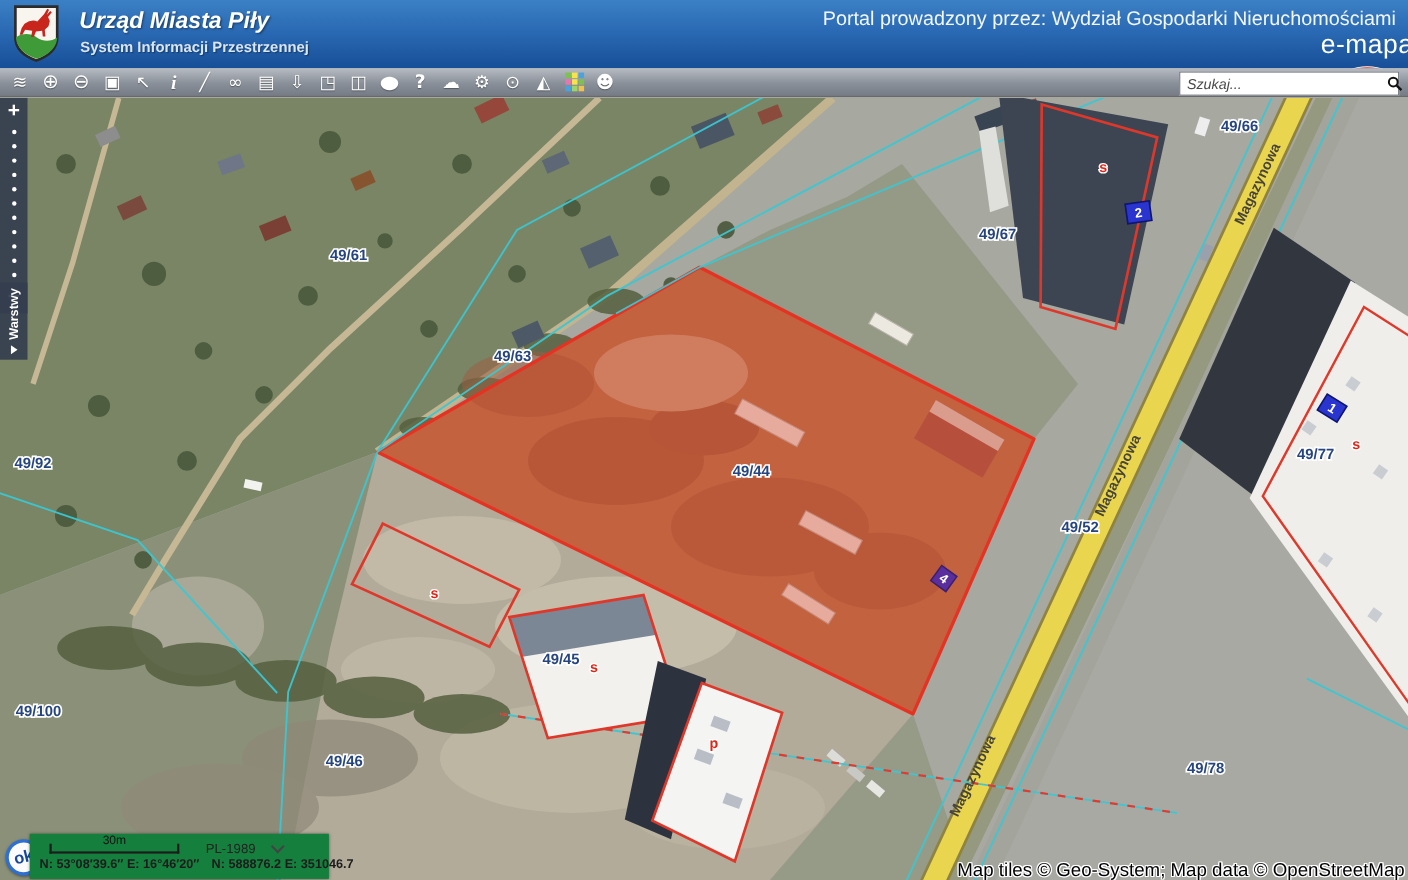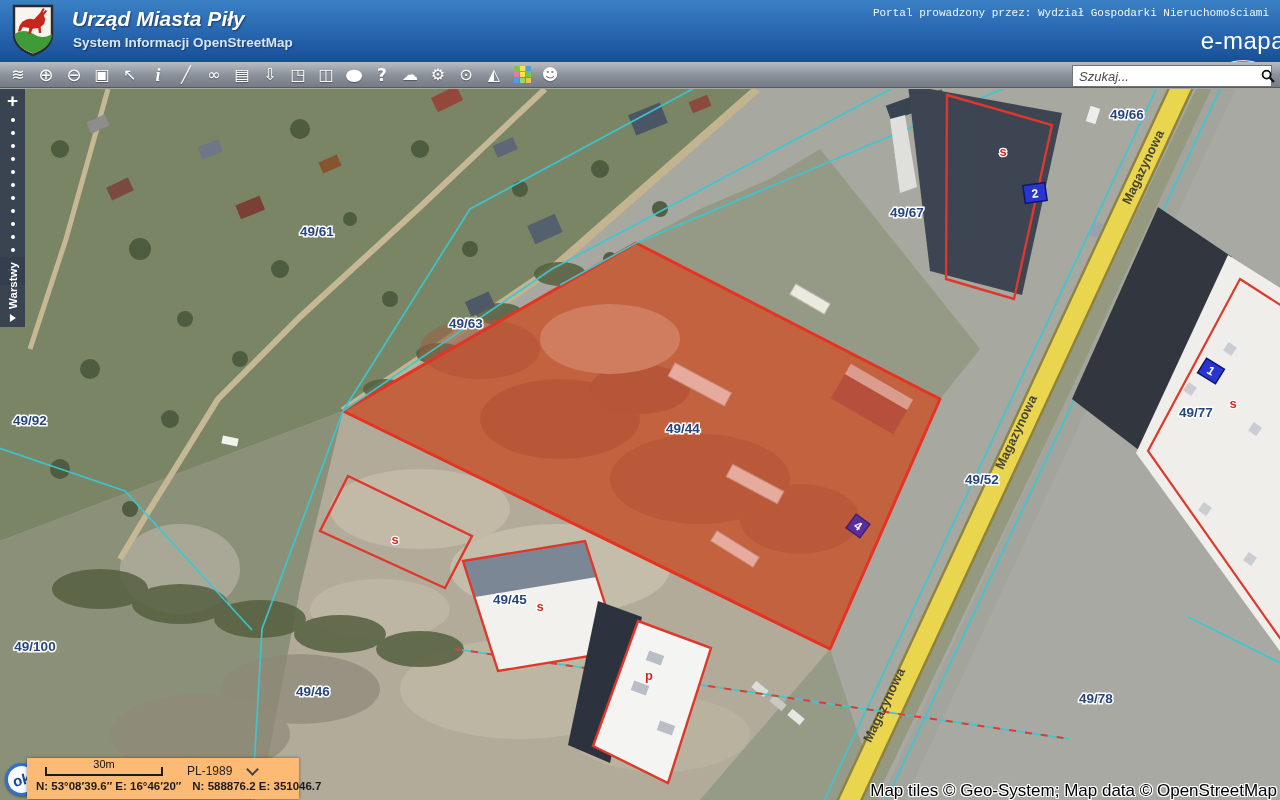--- a/index.html
+++ b/index.html
@@ -3,21 +3,21 @@
 <meta charset="utf-8">
 <style>
   html,body{margin:0;padding:0;background:#222;}
   .stage{position:relative;width:1280px;height:800px;overflow:hidden;font-family:"Liberation Sans",sans-serif;background:#a7a8a0;}
   
   .header{position:absolute;left:0;top:0;width:1280px;height:62px;
     background:linear-gradient(180deg,#3b80c4 0%,#2a6ab4 45%,#174f97 100%);color:#fff;padding-left:13px;}
   .coat{position:absolute;left:11px;top:3px;}
   .app-title{position:absolute;left:72px;top:7px;font-size:21px;font-weight:bold;font-style:italic;text-shadow:1px 1px 2px rgba(0,0,0,.45);}
   .app-subtitle{position:absolute;left:73px;top:35px;font-size:13.5px;font-weight:bold;color:#d9e6f6;text-shadow:1px 1px 1px rgba(0,0,0,.35);}
-  .portal-note{position:absolute;right:24px;top:7px;font-size:11px;color:#f2f6fb;font-family:Liberation Mono, monospace;}
+  .portal-note{position:absolute;right:24px;top:7px;font-size:18px;color:#f2f6fb;}
   .brand-row{position:absolute;right:8px;top:27px;display:flex;align-items:center;gap:5px;flex-direction:column;}
   .brand-text{font-size:24px;font-weight:500;letter-spacing:.5px;}
   
   .toolbar{position:absolute;left:0;top:62px;width:1280px;height:26px;
     background:linear-gradient(180deg,#b7bcc3,#8a9099 55%,#757c87);border-bottom:1px solid #565b62;
     display:flex;align-items:center;padding-left:4px;box-sizing:border-box;}
   .tool{width:28px;height:24px;border:none;background:transparent;color:#fff;font-family:"DejaVu Sans",sans-serif;
     font-size:16px;line-height:24px;text-align:center;padding:0;cursor:pointer;text-shadow:0 1px 1px rgba(0,0,0,.35);}
   .tool.i-info{font-family:"Liberation Serif",serif;font-style:italic;font-weight:bold;font-size:18px;}
   .tool.i-bubble{transform:scaleX(1.3);}
@@ -46,21 +46,21 @@
   .dot{width:4px;height:4px;border-radius:50%;background:#fff;cursor:pointer;}
   .layers-tab{position:absolute;left:0;top:257px;width:25px;height:70px;background:rgba(52,62,78,.92);
     display:flex;align-items:center;justify-content:center;cursor:pointer;}
   .layers-inner{transform:rotate(-90deg);display:flex;align-items:center;gap:5px;white-space:nowrap;}
   .layers-inner .tri{width:0;height:0;border-left:4px solid transparent;border-right:4px solid transparent;border-top:6px solid #fff;}
   .layers-inner .lbl{color:#fff;font-size:11.5px;font-weight:bold;}
   
   .ok-btn{position:absolute;left:5px;bottom:4px;width:33px;height:33px;border-radius:50%;background:#fbfbfb;
     border:3px solid #2e6fd2;color:#16479d;font-weight:bold;font-size:15px;display:flex;align-items:center;justify-content:center;
     transform:rotate(-14deg);box-shadow:0 1px 3px rgba(0,0,0,.45);cursor:pointer;font-family:"Liberation Sans",sans-serif;}
-  .status-panel{position:absolute;left:27px;bottom:1px;width:272px;height:41px;background:#fdba74;
+  .status-panel{position:absolute;left:27px;bottom:1px;width:272px;height:41px;background:#15803d;
     box-shadow:0 0 3px rgba(0,0,0,.45);box-sizing:border-box;padding:1px 4px 2px;color:#1c1c1c;}
   .sp-row1{display:flex;align-items:flex-end;height:19px;}
   .scalebar{position:relative;margin-left:14px;width:118px;height:19px;}
   .scalebar .sl{position:absolute;left:50%;top:-1px;transform:translateX(-50%);font-size:11px;color:#111;}
   .scalebar .sb{position:absolute;left:0;bottom:2px;width:114px;height:7px;border-left:2px solid #1c1c1c;border-right:2px solid #1c1c1c;border-bottom:2px solid #1c1c1c;}
   .crs{margin-left:24px;font-size:12px;color:#222;cursor:pointer;display:flex;align-items:center;}
   .chev{width:7px;height:7px;border-right:2px solid #444;border-bottom:2px solid #444;transform:rotate(45deg);margin-left:16px;margin-bottom:4px;}
   .sp-row2{display:flex;gap:11px;padding-left:5px;margin-top:2px;font-size:11.5px;font-weight:bold;white-space:nowrap;}
   
   .attribution{position:absolute;right:3px;bottom:1px;text-align:right;font-size:17px;line-height:16.5px;color:#000;
@@ -71,21 +71,21 @@
 
 <div class="stage">
 
   <div class="header">
     <svg class="coat" width="44" height="56" viewBox="0 0 44 56">
       <path d="M3 3 h38 v28 q0 14 -19 21 q-19 -7 -19 -21 z" fill="#f7f5ee" stroke="#2b2b2b" stroke-width="2.4"></path>
       <path d="M3.5 31 c6 -4 13 -4 19 0 c6 4 12.5 4 18.5 0 q-0.5 13 -18.5 19.5 q-18.5 -6.5 -19 -19.5 z" fill="#3f9b38"></path>
       <path d="M29 10 l3 -5 1.6 .9 -2 4.4 3 -3.4 1.5 1.2 -3.4 4.4 1.6 3.6 -1.2 4.8 -3.4 3.2 .6 6 -2.4 0 -.6 -5.2 -5.6 .8 -2 5 -2.4 0 1 -5.8 -6.4 -.8 -2.6 4.4 -2.4 0 1.8 -6 2.6 -3.8 q6.6 -4.6 11.6 -2.1 z" fill="#c8251c"></path>
     </svg>
     <div class="app-title">Urząd Miasta Piły</div>
-    <div class="app-subtitle">System Informacji OpenStreetMap</div>
+    <div class="app-subtitle">System Informacji Przestrzennej</div>
     <div class="portal-note">Portal prowadzony przez: Wydział Gospodarki Nieruchomościami</div>
     <div class="brand-row">
       <span class="brand-text">e-mapa</span>
       <svg width="48" height="23" viewBox="0 0 48 23">
         <defs>
             <clipPath id="bclip">
               <ellipse cx="24" cy="11.5" rx="23" ry="10.8"></ellipse>
             </clipPath>
           </defs>
         <ellipse cx="24" cy="11.5" rx="23" ry="10.8" fill="#cf3327"></ellipse>

